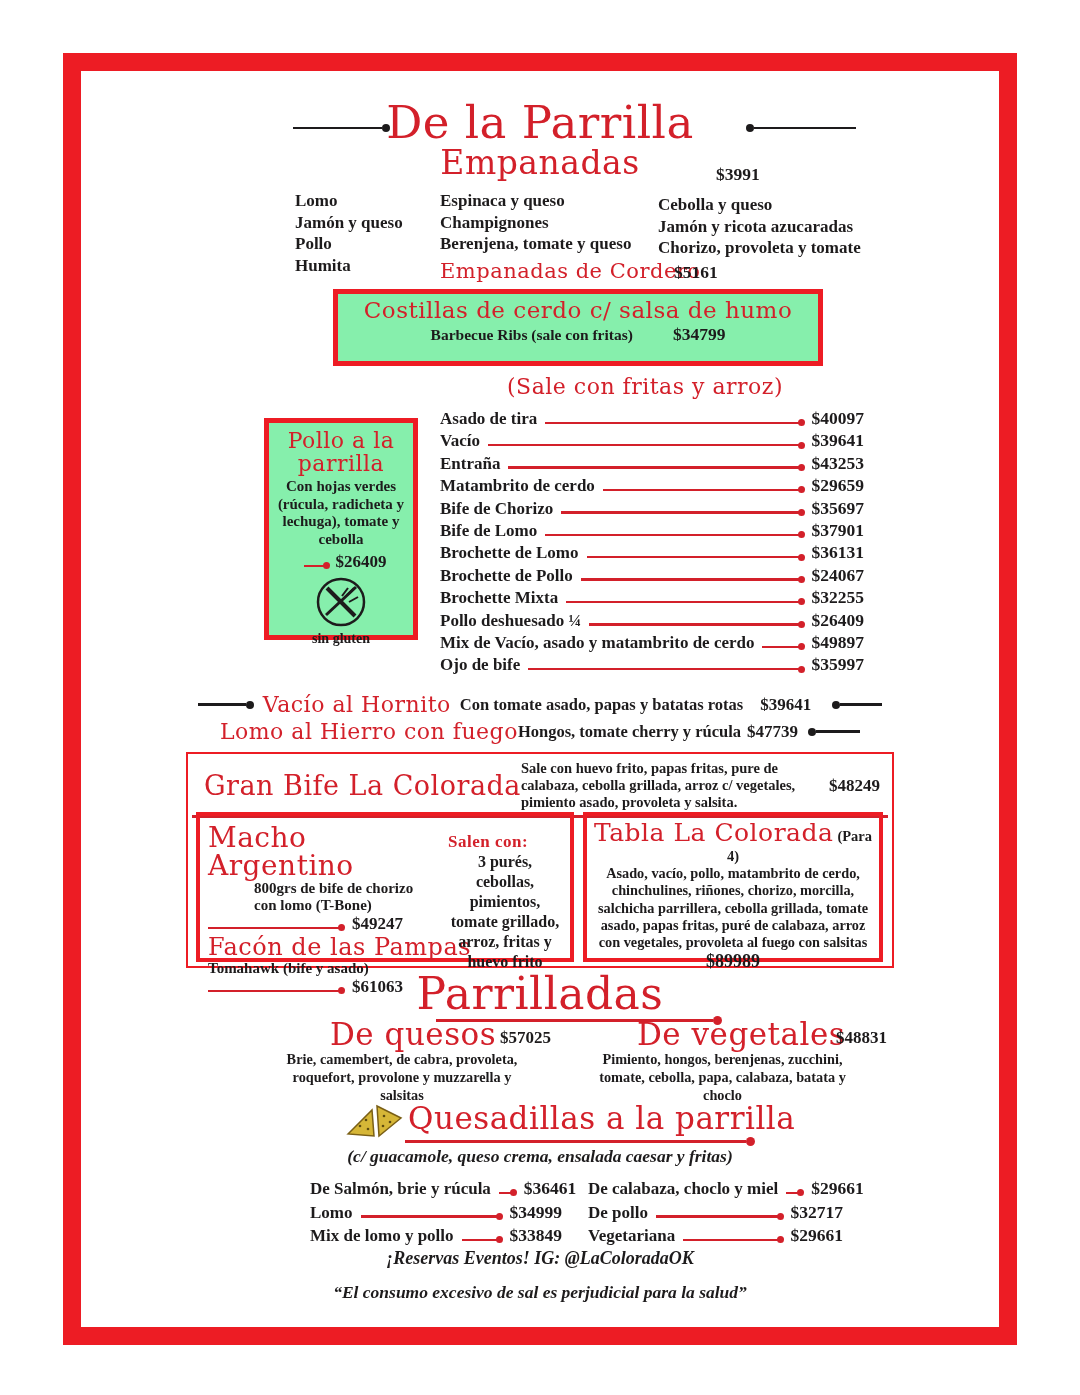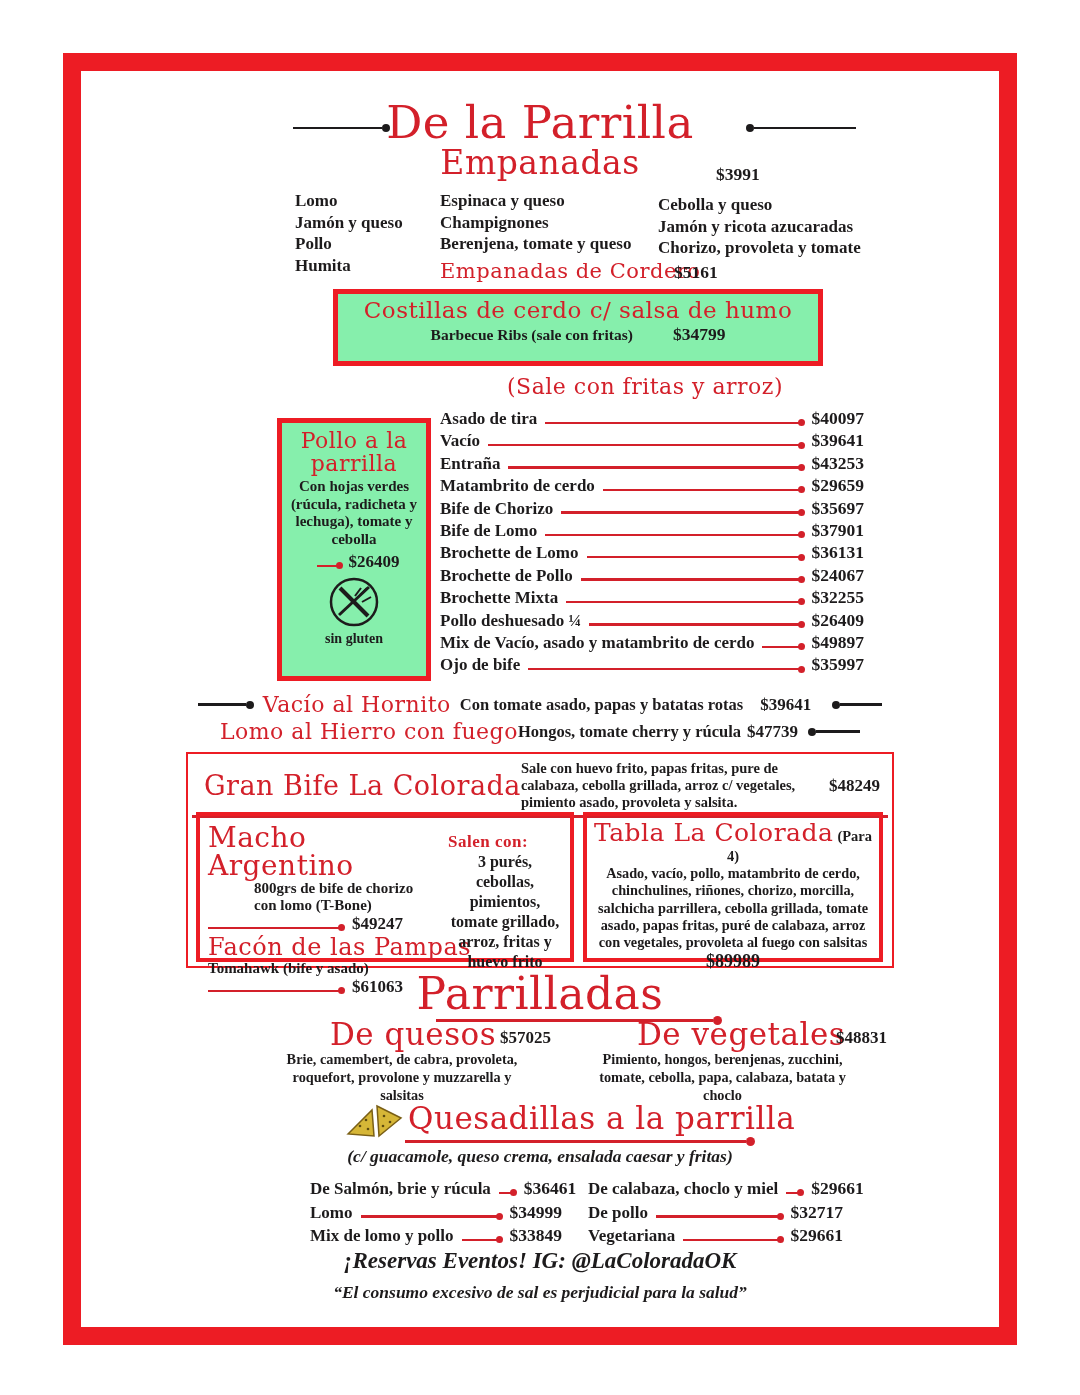--- a/index.html
+++ b/index.html
@@ -140,21 +140,21 @@
         <span class="lead"></span>
         <span class="list-price">$49897</span>
       </div>
     <div class="row grill-row">
         <span class="list-name">Ojo de bife</span>
         <span class="lead"></span>
         <span class="list-price">$35997</span>
       </div>
   </div>
 
-  <div class="abs dbl-box" style="left:264px;top:418px;width:154px;height:263px;margin-left:13px;">
+  <div class="abs dbl-box" style="left:264px;top:418px;width:154px;height:222px;">
     <div class="dbl-box-inner center" style="padding:6px 4px;">
       <div class="deco prewrap" style="font-size:22px;line-height:23px;">Pollo a la
 parrilla</div>
       <div class="b" style="font-size:15px;line-height:17.5px;margin-top:3px;">Con hojas verdes (rúcula, radicheta y lechuga), tomate y cebolla</div>
       <div class="row" style="justify-content:center;margin-top:4px;">
         <span class="lead" style="flex:none;width:26px;margin-right:6px;"></span>
         <span class="b" style="font-size:17px;">$26409</span>
       </div>
       <svg width="54" height="54" viewBox="0 0 54 54" style="margin-top:3px;">
         <circle cx="27" cy="27" r="23" fill="none" stroke="#1d1b1c" stroke-width="2.5"></circle>
@@ -280,15 +280,15 @@
         <span class="lead"></span>
         <span class="list-price">$32717</span>
       </div>
     <div class="row q-row">
         <span class="list-name">Vegetariana</span>
         <span class="lead"></span>
         <span class="list-price">$29661</span>
       </div>
   </div>
 
-  <div class="abs center" style="left:0;top:1248px;width:1080px;font-size:23px;font-style:italic;font-weight:bold;">¡Reservas Eventos! IG: @LaColoradaOK</div>
+  <div class="abs center" style="left:0;top:1248px;width:1080px;font-size:18px;font-style:italic;font-weight:bold;">¡Reservas Eventos! IG: @LaColoradaOK</div>
   <div class="abs center" style="left:0;top:1282px;width:1080px;font-size:17.5px;font-style:italic;font-weight:bold;">“El consumo excesivo de sal es perjudicial para la salud”</div>
 </div>
 
 </body></html>

